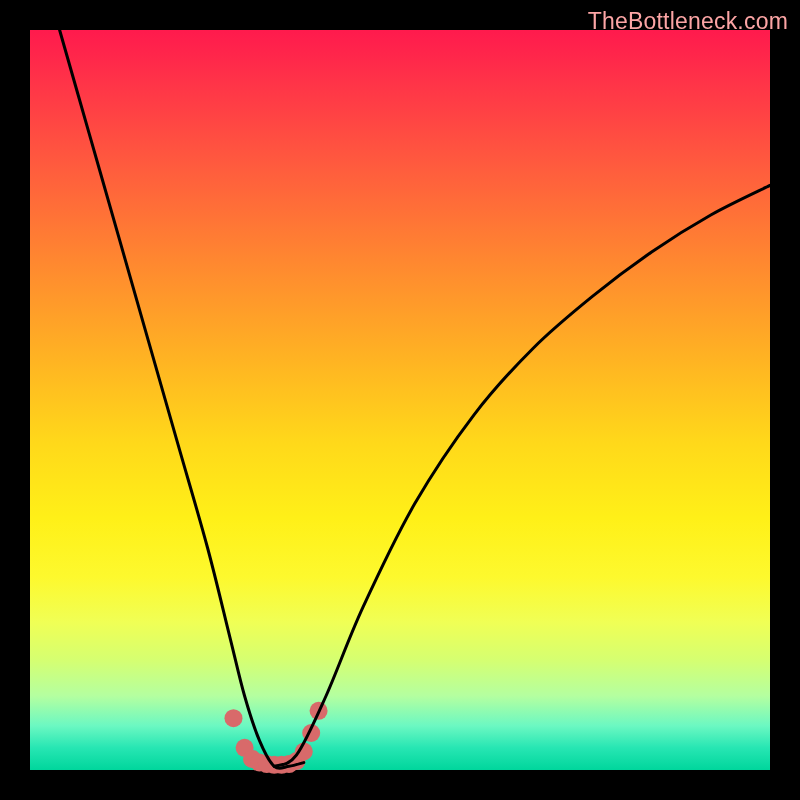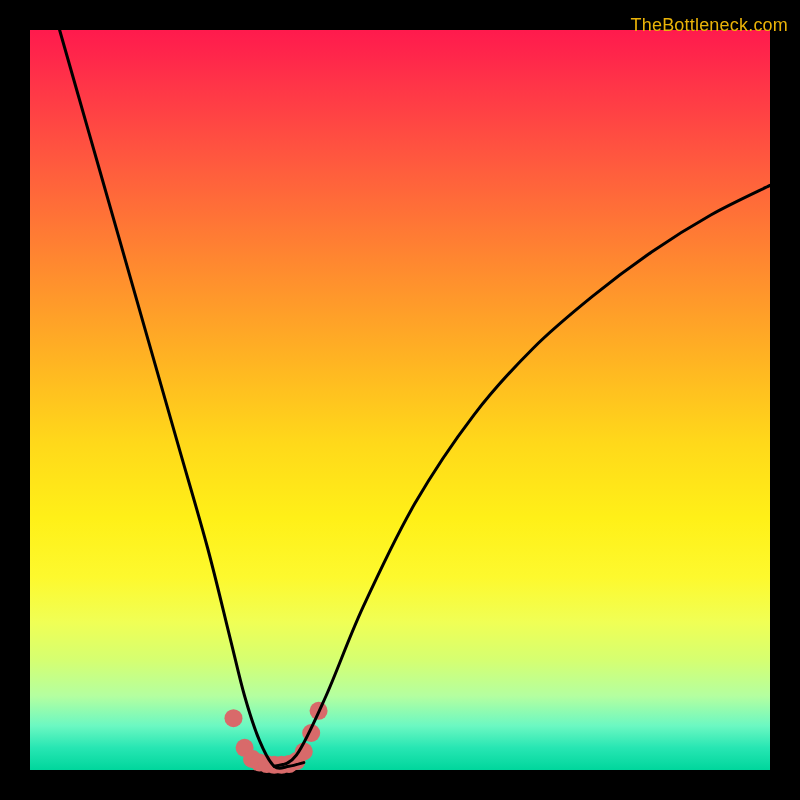--- a/index.html
+++ b/index.html
@@ -33,24 +33,24 @@
       #fdf92e 74%,
       #f0ff55 80%,
       #d6ff70 85%,
       #b4ffa0 90%,
       #6cf8c2 94%,
       #27e6b3 97%,
       #00d69c 100%);
   }
   .watermark {
     position: absolute;
-    top: 15px;
+    top: 8px;
     right: 12px;
-    color: #eab308;
-    font-size: 18px;
+    color: #fca5a5;
+    font-size: 23px;
     font-weight: 500;
     letter-spacing: 0.2px;
     z-index: 10;
   }
   svg.curves {
     position: absolute;
     left: 30px;
     top: 30px;
     width: 740px;
     height: 740px;

